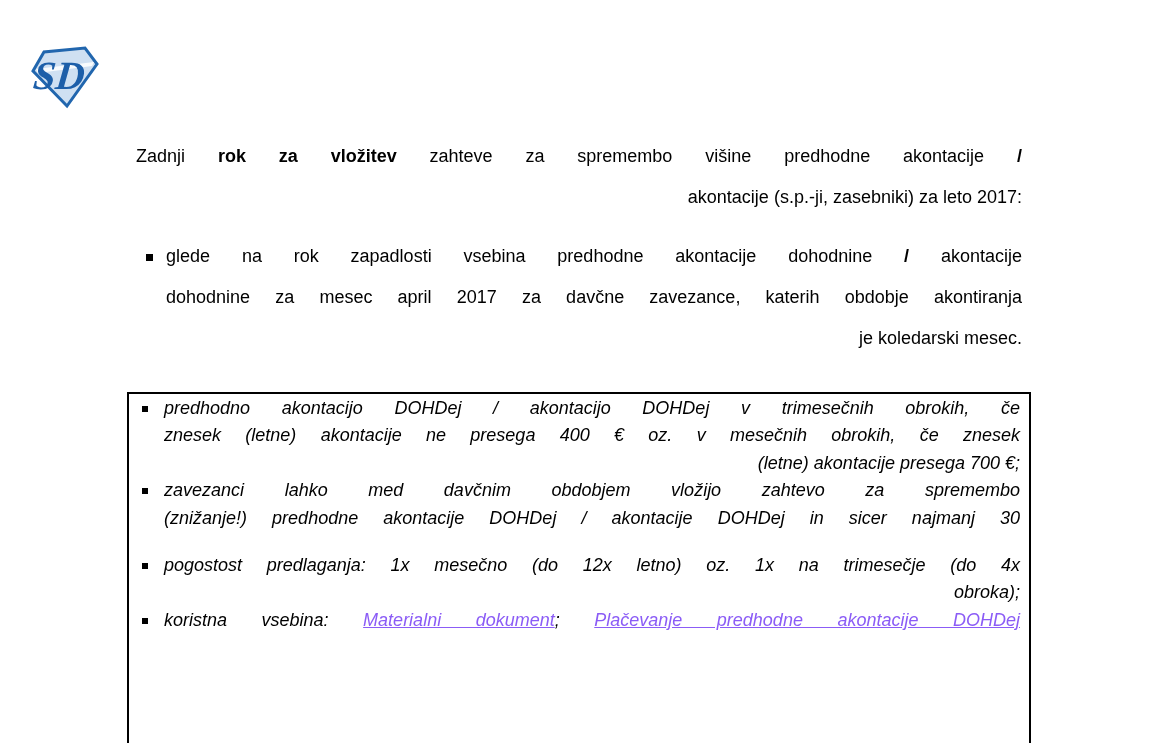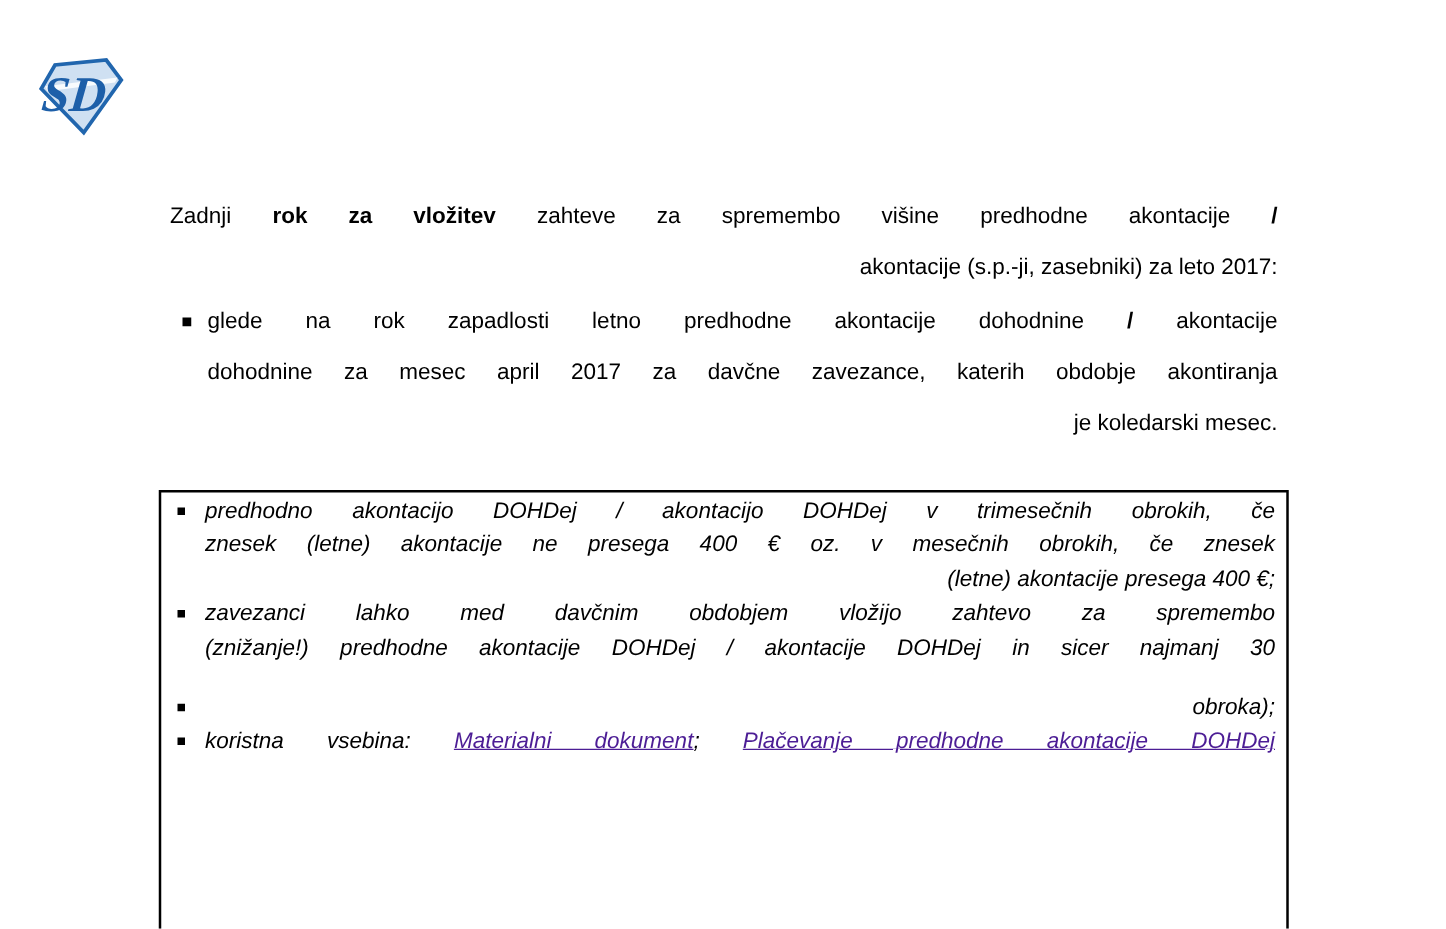--- a/index.html
+++ b/index.html
@@ -8,21 +8,21 @@
     position:relative; width:1157px; height:743px;
     background:#ffffff; overflow:hidden;
     font-family:"Liberation Sans","DejaVu Sans",sans-serif;
     color:#000000;
   }
   .logo { position:absolute; left:30px; top:45px; }
 
   .content { position:absolute; left:136px; top:0; width:886px; }
 
   .para {
-    position:absolute; left:0; top:152px; width:886px;
+    position:absolute; left:0; top:136px; width:886px;
     font-size:18px; line-height:41px;
   }
   .line { text-align:right; }
   .line.fill { text-align:justify; text-align-last:justify; }
   b, .b { font-weight:bold; }
 
   .outer-item {
     position:absolute; left:0; top:236px; width:886px;
     font-size:18px; line-height:41px; padding-left:30px;
   }
@@ -34,21 +34,21 @@
     position:absolute; left:-9px; top:392px; width:904px; height:430px;
     border:2px solid #000000; padding:1px 9px 0 9px;
     font-size:18px; line-height:27.4px; font-style:italic;
   }
   .box-title { text-decoration:underline; }
   .box .bullet-item { position:relative; padding-left:26px; }
   .box .bullet-item.gap { margin-top:20px; }
   .box .bullet-item > .marker {
     position:absolute; left:4px; top:11px; width:6px; height:6px; background:#000;
   }
-  a.doclink { color:#4c1d95; }
+  a.doclink { color:#8b5cf6; }
 </style>
 </head>
 <body>
 
 <div class="page">
 
   <svg class="logo" width="70" height="64" viewBox="0 0 70 64">
     <path d="M3 26 L14 7 L55 3 L67 19 L37 61 Z" fill="#cfe0f2" stroke="#2166ae" stroke-width="3" stroke-linejoin="miter"></path>
     <path d="M6 24 L64 17 L62 21 L8 28 Z" fill="#ffffff" opacity="0.85"></path>
     <text x="7" y="44" font-size="40" font-weight="bold" font-style="italic" font-family="Liberation Serif, DejaVu Serif, serif" fill="#1d5fa9" transform="skewX(-6)">SD</text>
@@ -57,48 +57,49 @@
   <div class="content">
 
     <div class="para">
         <div class="line fill"><span>Zadnji </span><span class="b">rok za vložitev</span><span> zahteve za spremembo višine predhodne akontacije </span><span class="b">/</span></div>
         <div class="line"><span>akontacije (s.p.-ji, zasebniki) za leto 2017:</span></div>
       </div>
 
     <div class="outer-item">
       <span class="marker"></span>
       <div class="btext">
-          <div class="line fill"><span>glede na rok zapadlosti letno predhodne akontacije dohodnine </span><span class="b">/</span><span> akontacije</span></div>
+          <div class="line fill"><span>glede na rok zapadlosti vsebina predhodne akontacije dohodnine </span><span class="b">/</span><span> akontacije</span></div>
           <div class="line fill"><span>dohodnine za mesec april 2017 za davčne zavezance, katerih obdobje akontiranja</span></div>
           <div class="line"><span>je koledarski mesec.</span></div>
         </div>
     </div>
 
     <div class="box">
 
       <div class="bullet-item">
         <span class="marker"></span>
         <div class="btext">
             <div class="line fill"><span>predhodno akontacijo DOHDej / akontacijo DOHDej v trimesečnih obrokih, če</span></div>
             <div class="line fill"><span>znesek (letne) akontacije ne presega 400 € oz. v mesečnih obrokih, če znesek</span></div>
-            <div class="line"><span>(letne) akontacije presega 400 €;</span></div>
+            <div class="line"><span>(letne) akontacije presega 700 €;</span></div>
           </div>
       </div>
 
       <div class="bullet-item">
         <span class="marker"></span>
         <div class="btext">
             <div class="line fill"><span>zavezanci lahko med davčnim obdobjem vložijo zahtevo za spremembo</span></div>
             <div class="line fill"><span>(znižanje!) predhodne akontacije DOHDej / akontacije DOHDej in sicer najmanj 30</span></div>
           </div>
       </div>
 
       <div class="bullet-item gap">
         <span class="marker"></span>
         <div class="btext">
+            <div class="line fill"><span>pogostost predlaganja: 1x mesečno (do 12x letno) oz. 1x na trimesečje (do 4x</span></div>
             <div class="line"><span>obroka);</span></div>
           </div>
       </div>
 
       <div class="bullet-item">
         <span class="marker"></span>
         <div class="btext">
             <div class="line fill"><span>koristna vsebina: </span><a class="doclink" href="#">Materialni dokument</a><span>; </span><a class="doclink" href="#">Plačevanje predhodne akontacije DOHDej</a></div>
           </div>
       </div>

